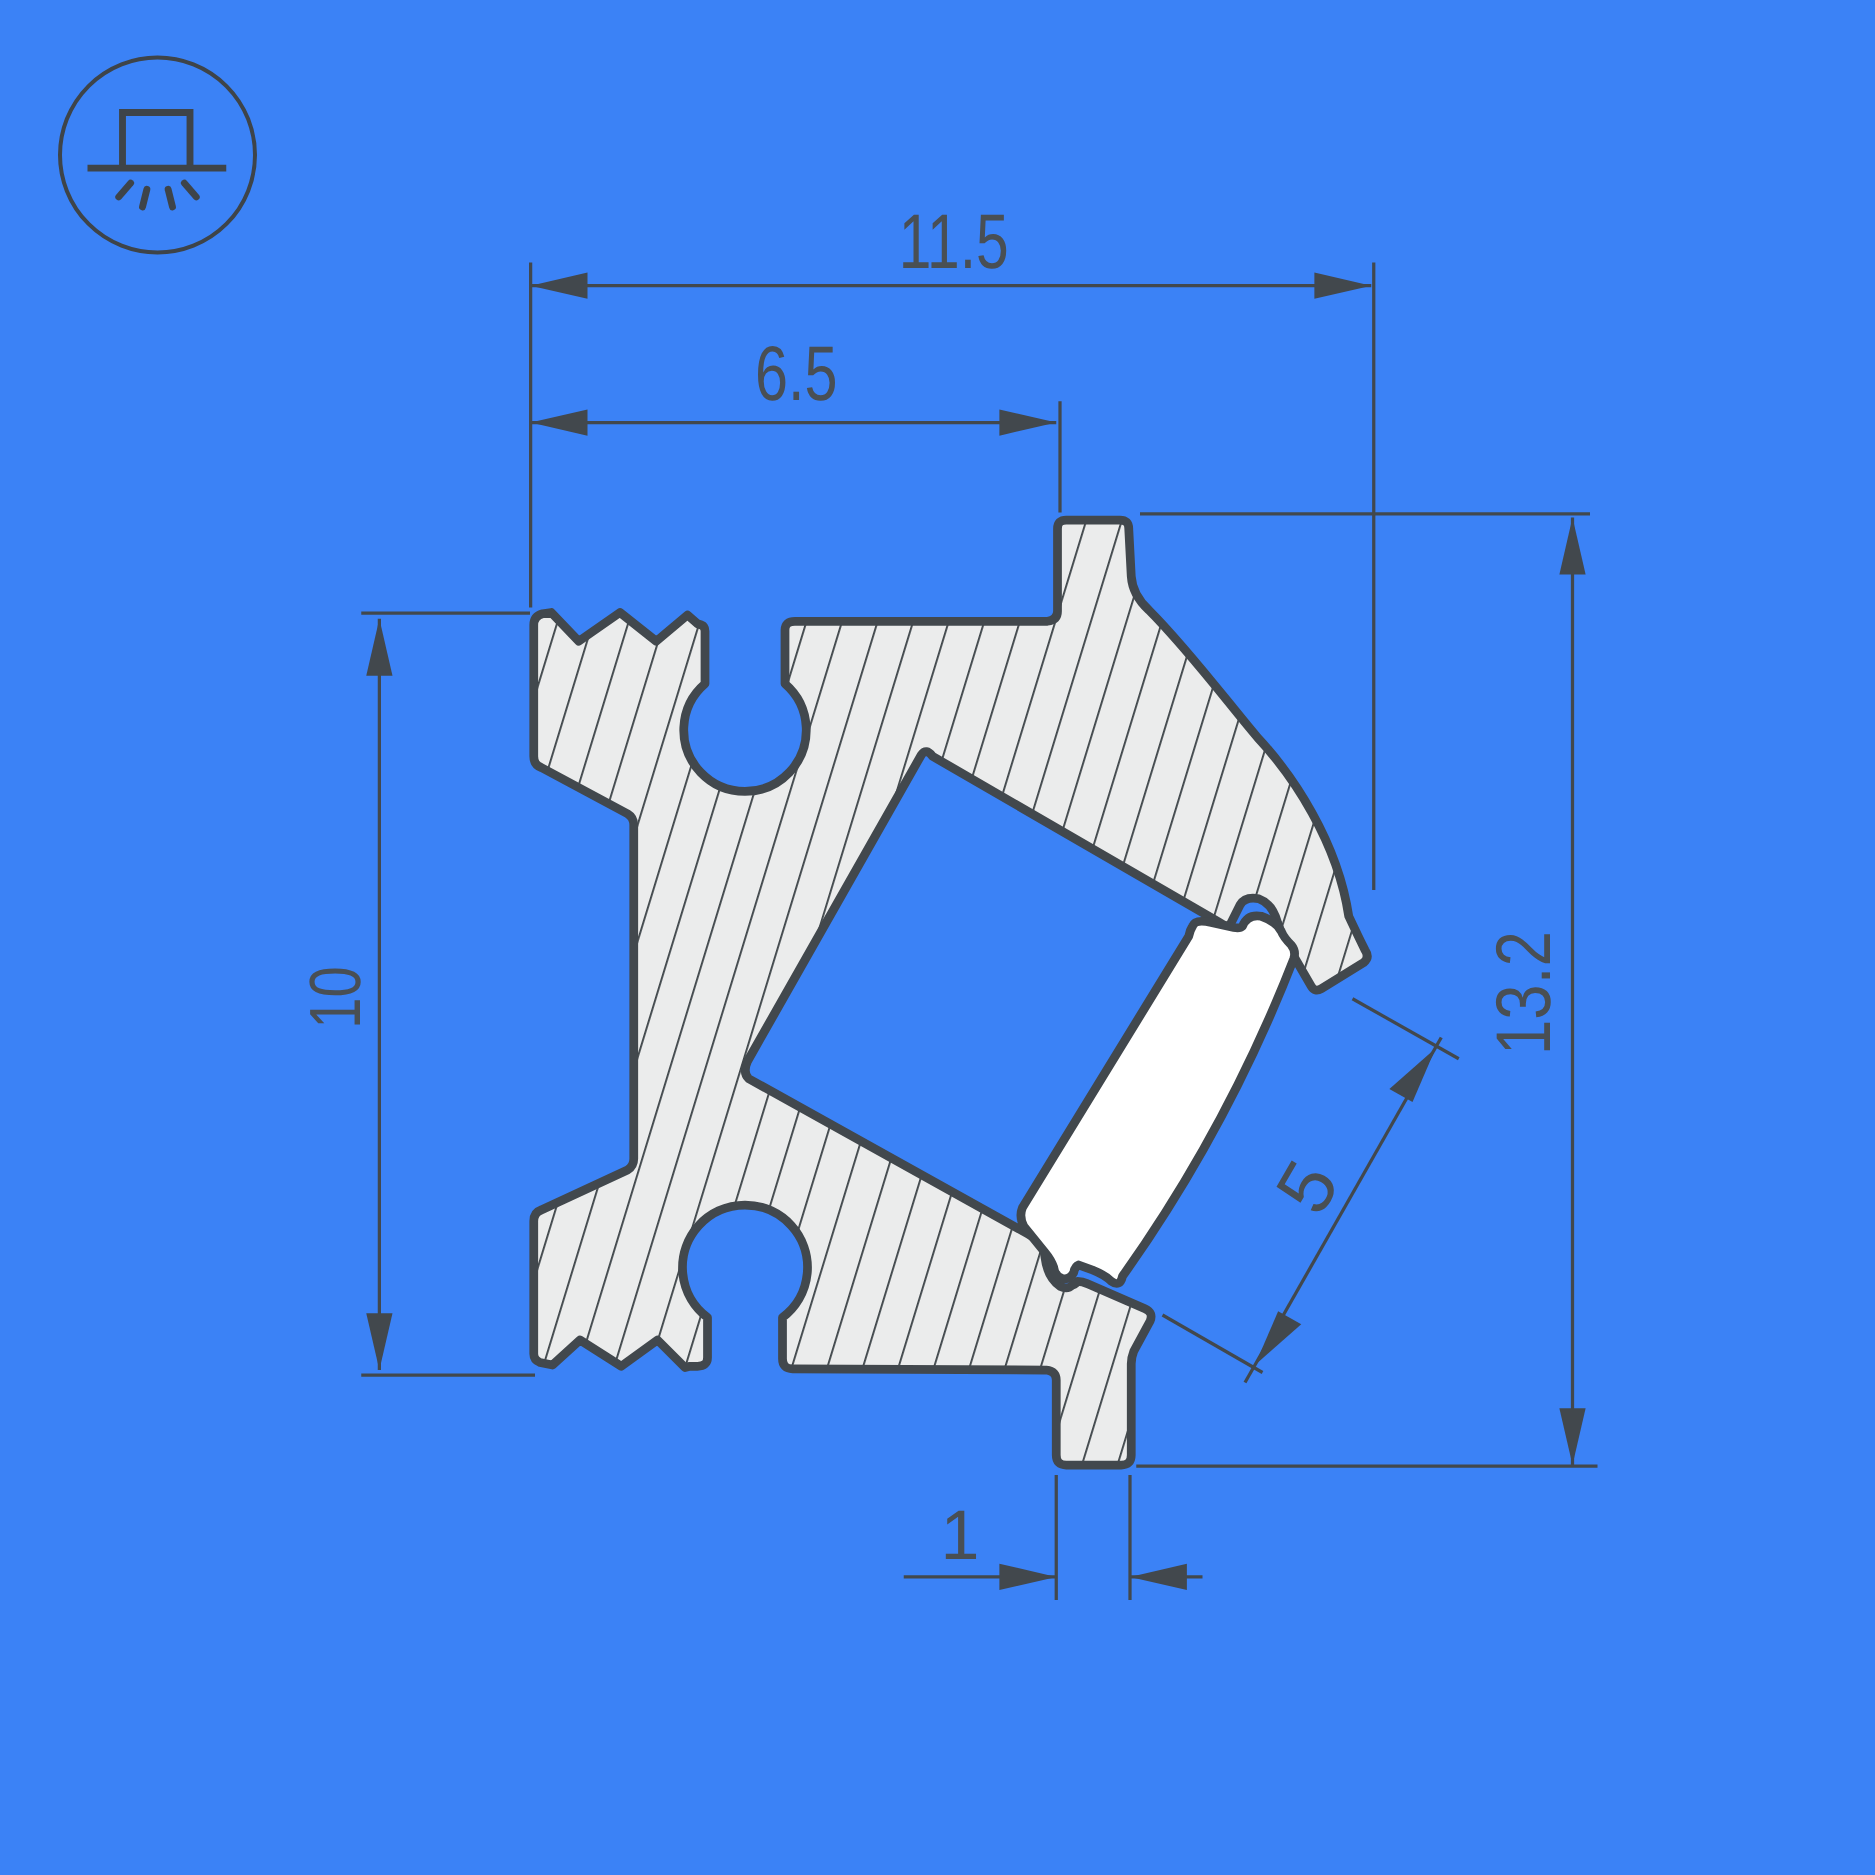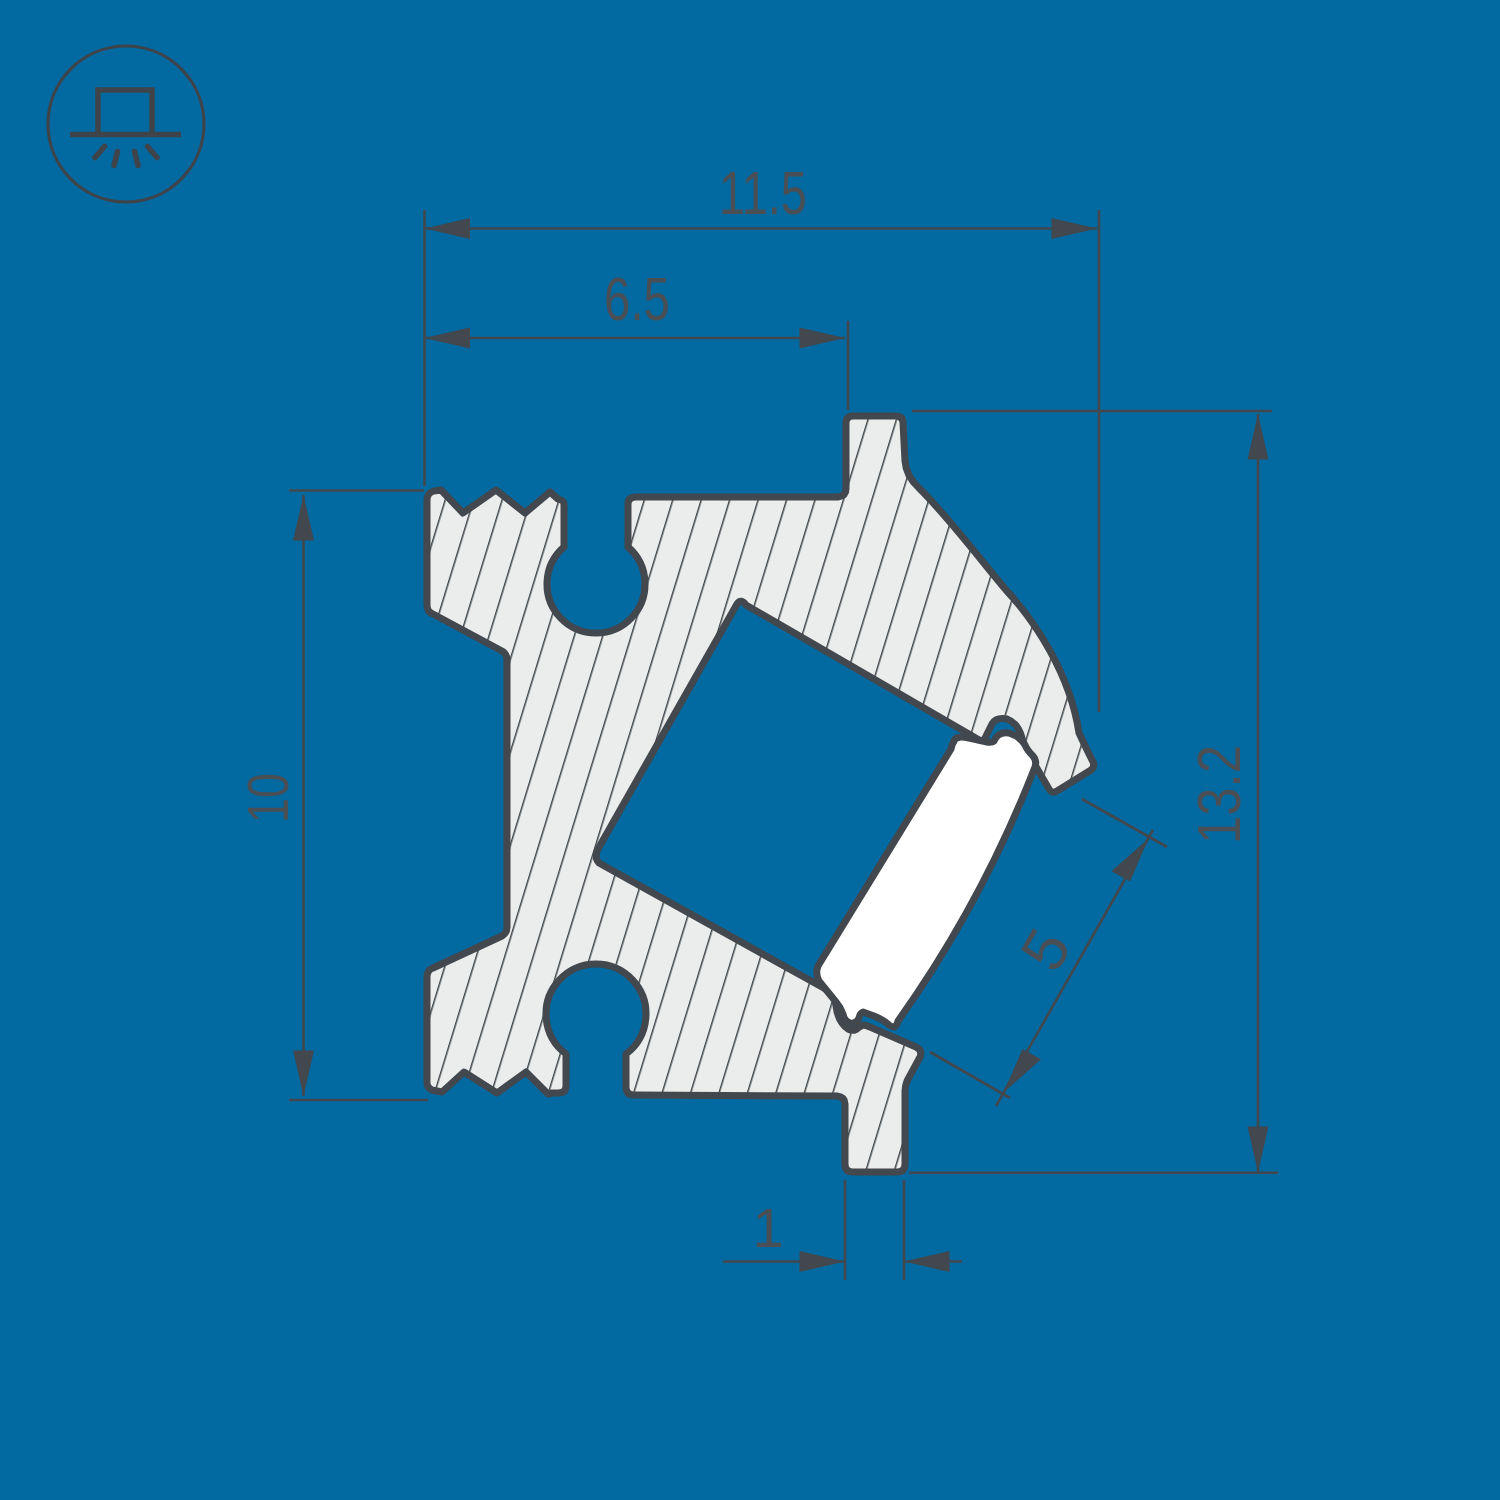--- a/index.html
+++ b/index.html
@@ -1,16 +1,16 @@
 <!DOCTYPE html>
 <html><head>
 <meta charset="utf-8">
 <style>
   html,body{margin:0;padding:0;background:#ffffff;}
-  .wrap{width:1500px;height:1500px;position:relative;background:#0369a1;}
+  .wrap{width:1500px;height:1500px;position:relative;background:#3b82f6;}
   svg{display:block;}
   text{font-family:"Liberation Sans", sans-serif; fill:#494f54;}
 </style>
 </head>
 <body>
 <div class="wrap">
 <svg width="1500" height="1500" viewBox="0 0 1500 1500">
   <defs>
     <pattern id="hatch" width="27.2" height="40" patternUnits="userSpaceOnUse" patternTransform="rotate(17)">
       <rect width="27.2" height="40" fill="#ebecec"></rect>

